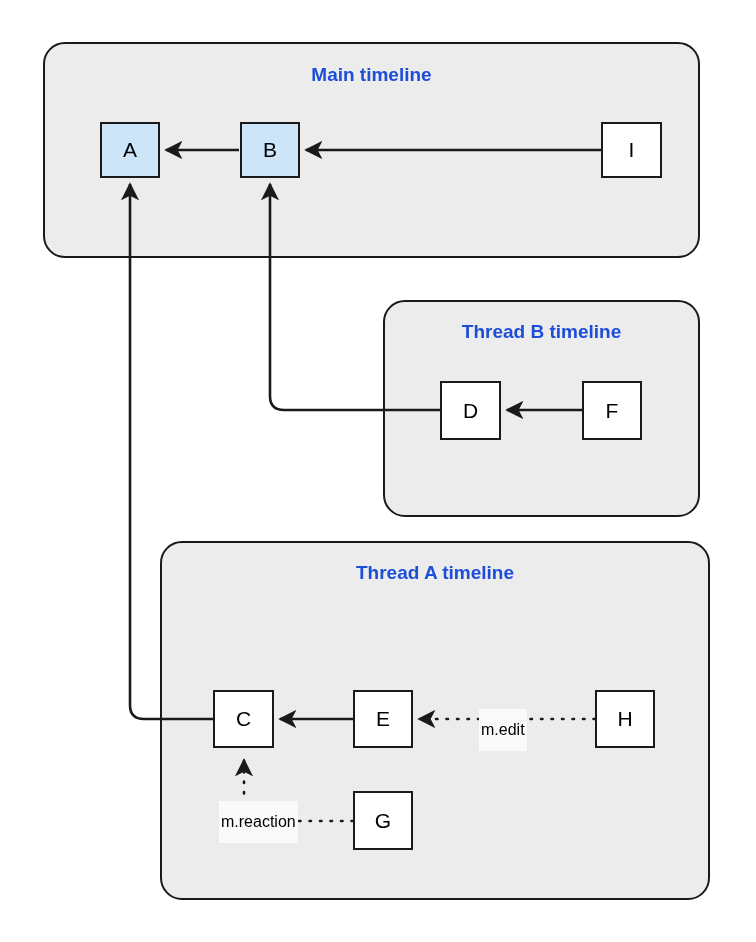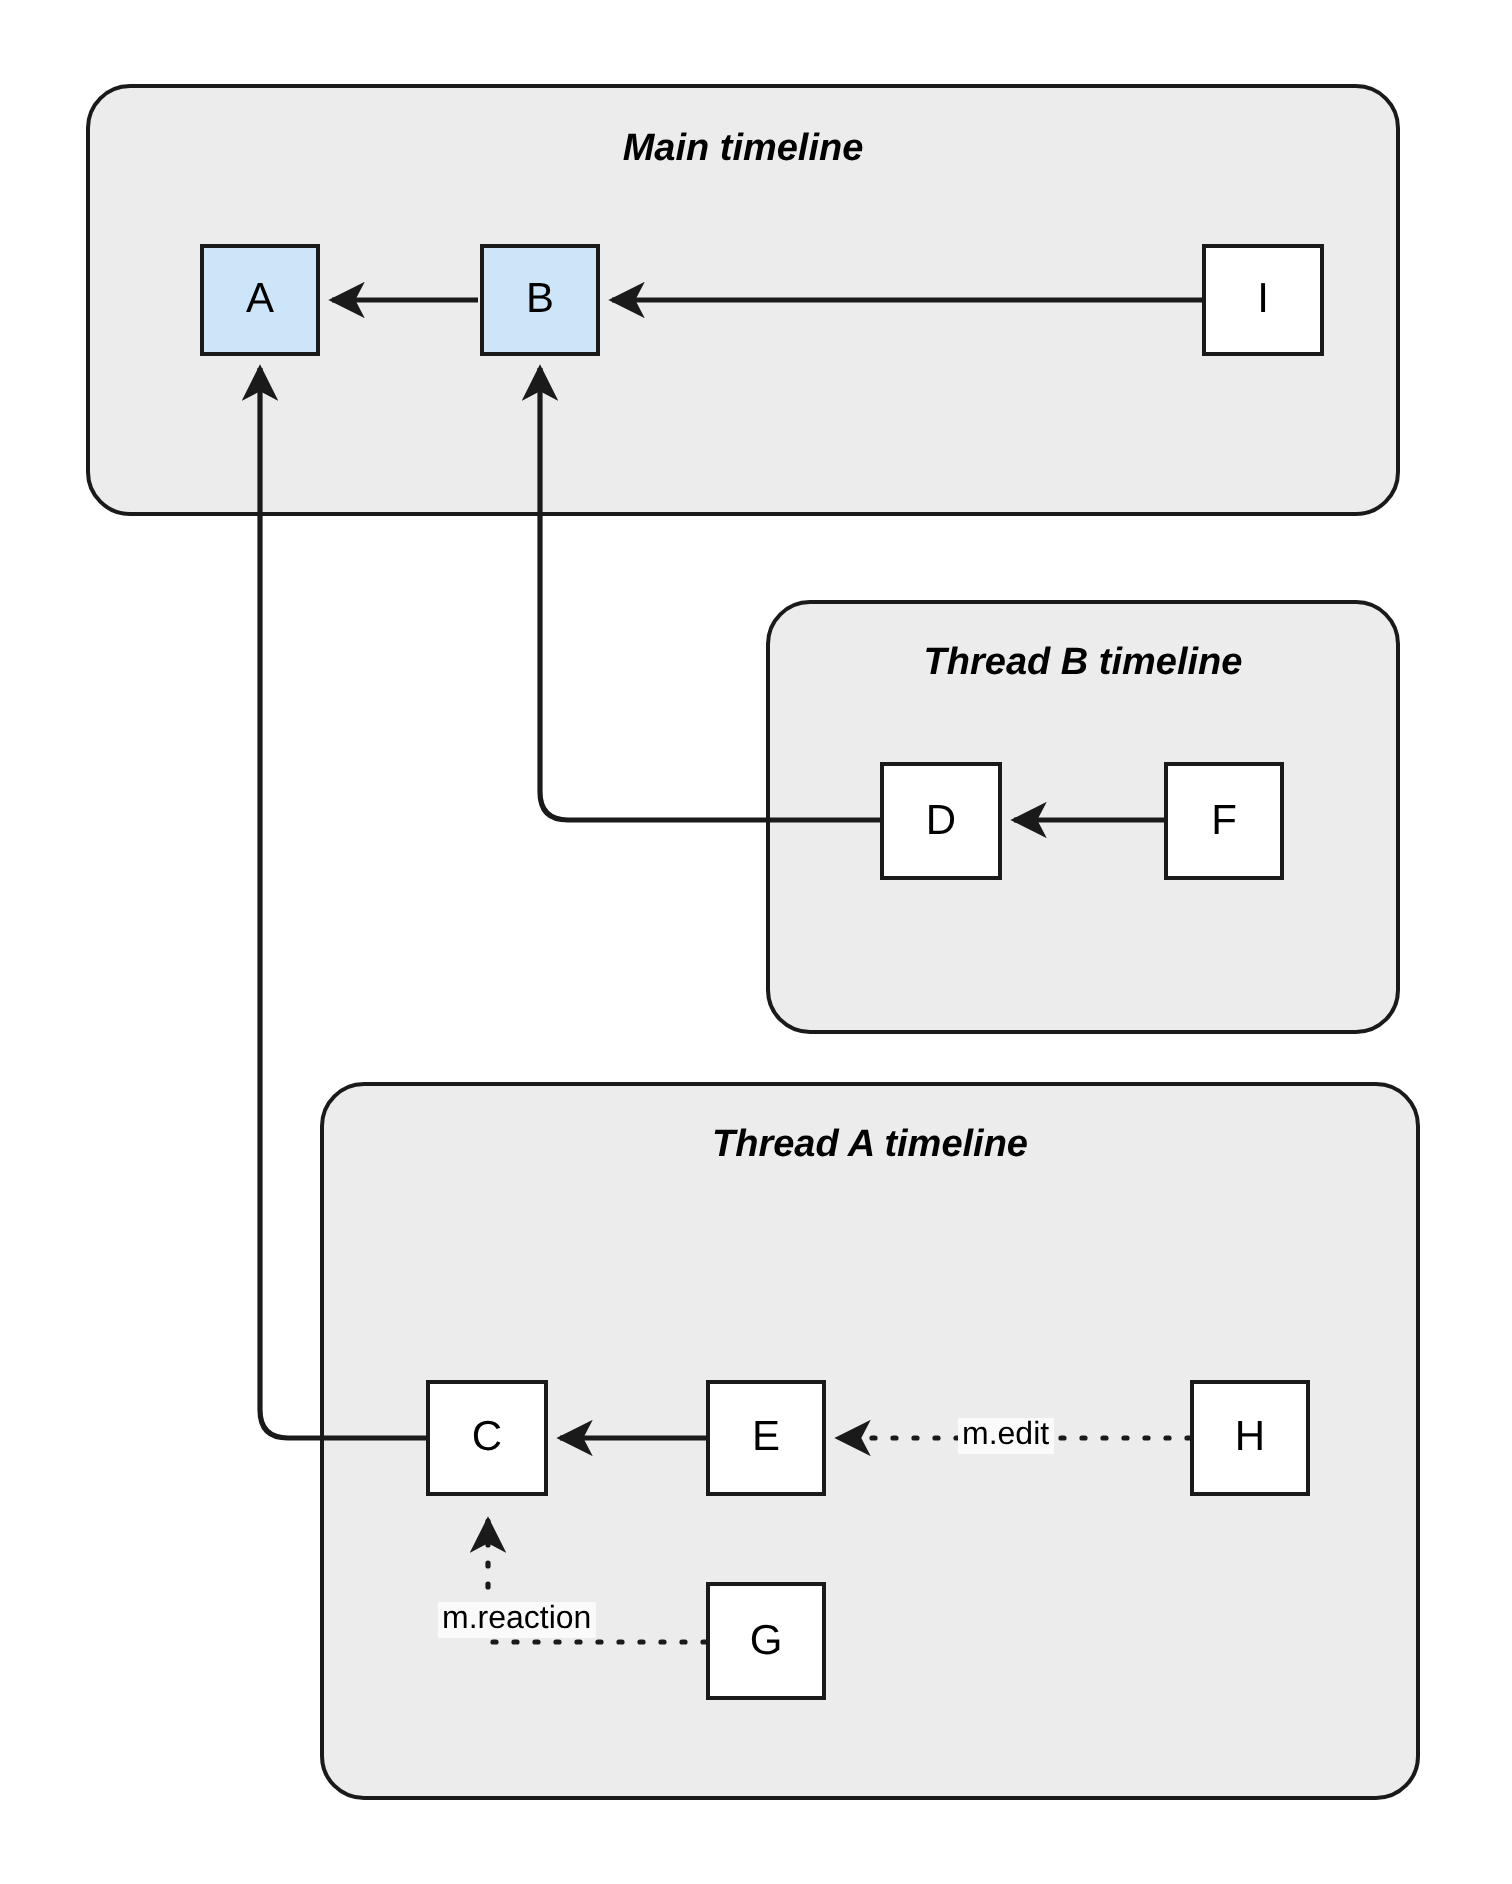--- a/index.html
+++ b/index.html
@@ -22,23 +22,22 @@
     border-radius: 22px;
     box-sizing: border-box;
   }
   .panel-title {
     position: absolute;
     left: 0;
     right: 0;
     text-align: center;
     font-weight: bold;
     font-size: 19px;
-    color: #000000;
+    color: #1d4ed8;
     font-family: "Liberation Sans", sans-serif;
-    font-style: italic;
   }
   .node {
     position: absolute;
     box-sizing: border-box;
     border: 2px solid #1a1a1a;
     background: #ffffff;
     display: flex;
     align-items: center;
     justify-content: center;
     font-size: 21px;
@@ -55,21 +54,21 @@
     width: 756px;
     height: 942px;
     overflow: visible;
     pointer-events: none;
   }
   .edge-label {
     position: absolute;
     background: #fafafa;
     font-size: 16px;
     color: #000000;
-    padding: 0 2px;
+    padding: 12px 2px;
     white-space: nowrap;
     font-family: "Liberation Sans", sans-serif;
   }
 </style>
 </head>
 <body>
 
 <div id="canvas">
 
   <div class="panel" style="left:43px; top:42px; width:657px; height:216px;">

